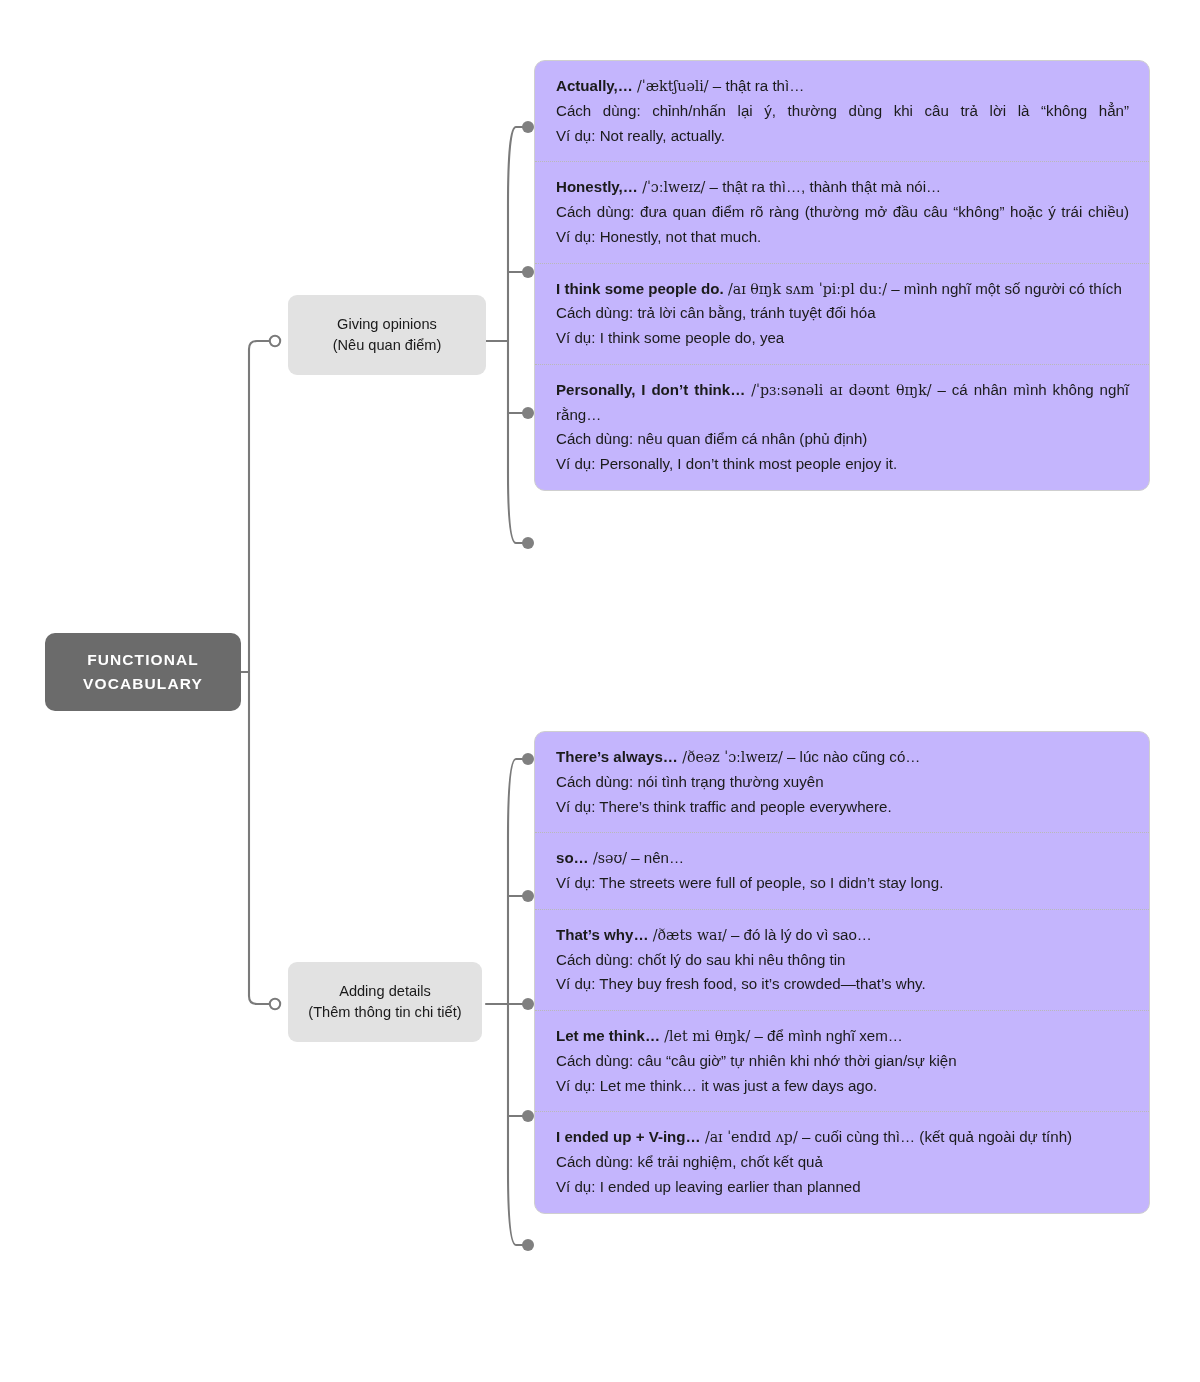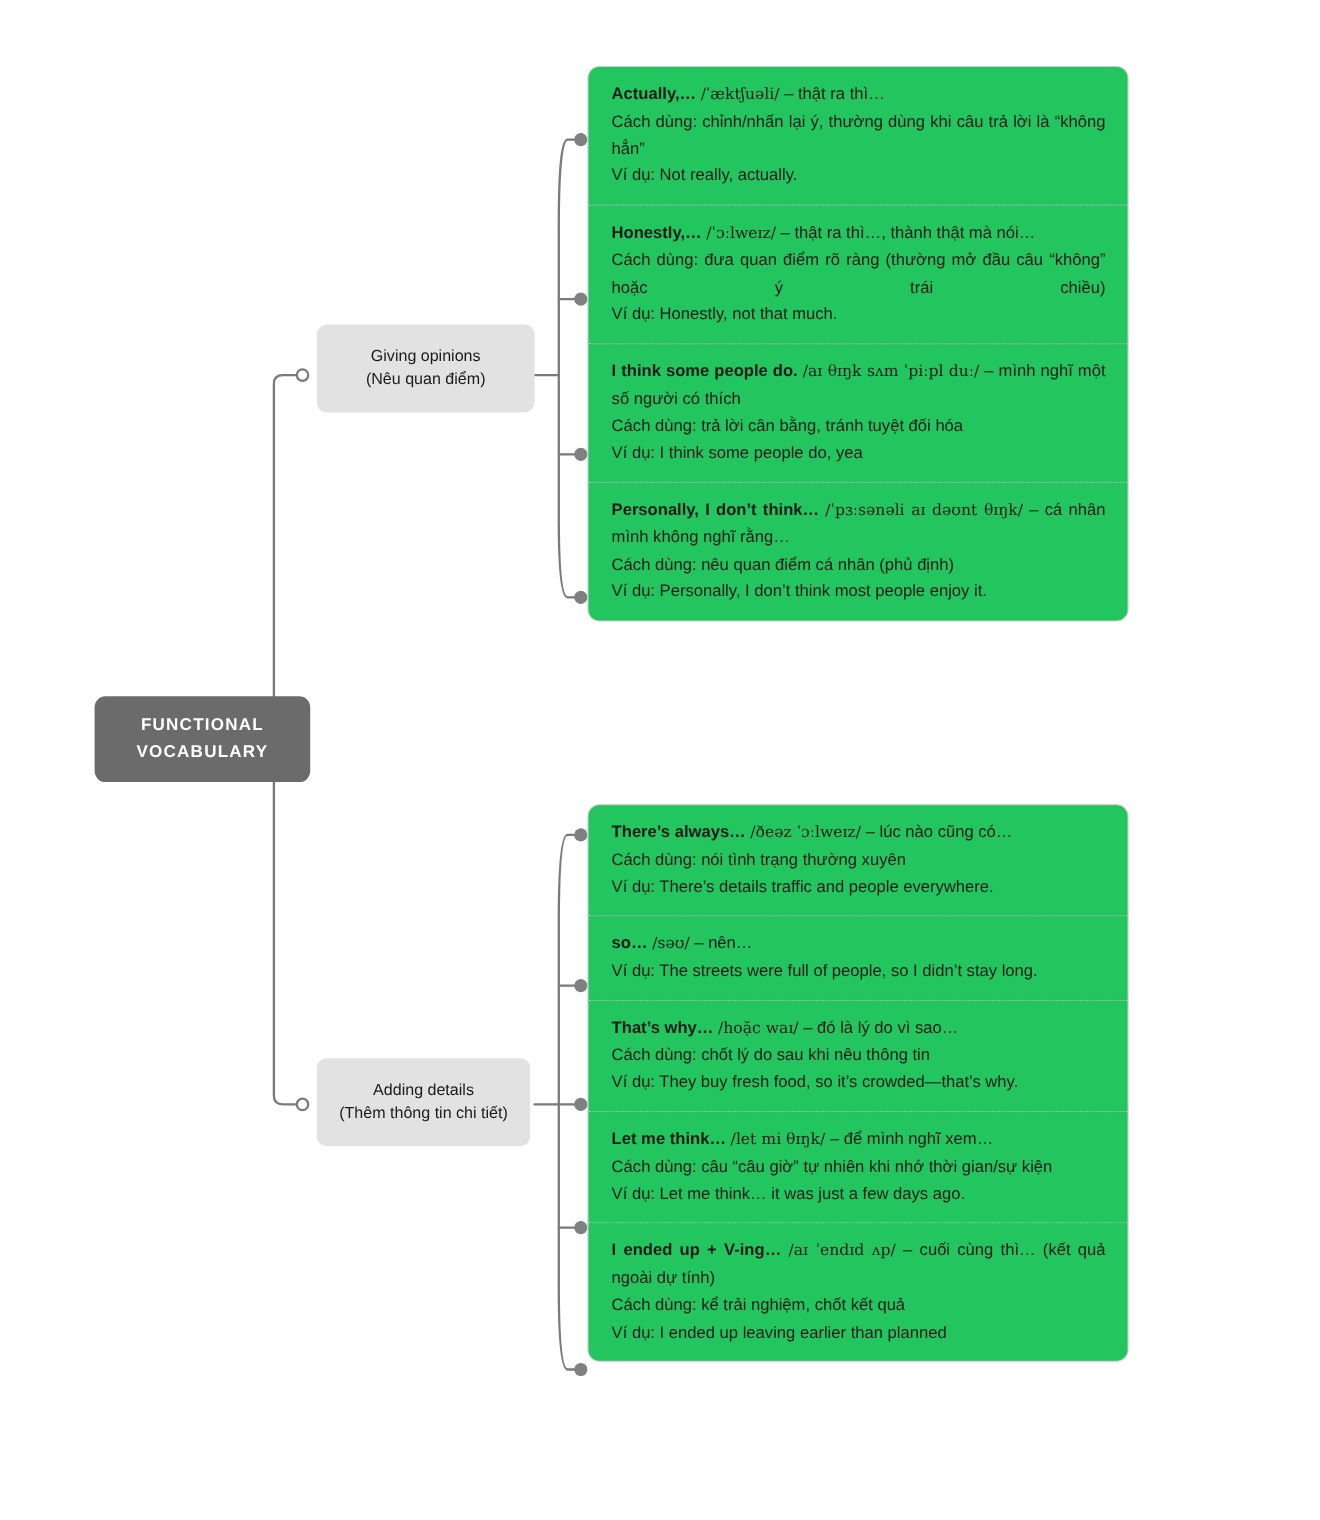--- a/index.html
+++ b/index.html
@@ -32,21 +32,20 @@
     background: #6b6b6b;
     border-radius: 10px;
     display: flex; flex-direction: column;
     align-items: center; justify-content: center;
     color: #ffffff;
     font-weight: bold;
     font-size: 15.5px;
     letter-spacing: 1.1px;
     line-height: 1.55;
     text-align: center;
-    margin-left: 41px;
   }
 
   
   .branch-node {
     position: absolute;
     background: #e2e2e2;
     border-radius: 9px;
     display: flex; flex-direction: column;
     align-items: center; justify-content: center;
     text-align: center;
@@ -57,24 +56,24 @@
   }
   .branch-node .ln2 { white-space: nowrap; }
 
   #branch-0 { left: 288px; top: 295px; width: 198px; height: 80px; }
   #branch-1 { left: 288px; top: 962px; width: 194px; height: 80px; }
 
   
   .leaf-group {
     position: absolute;
     left: 534px;
-    width: 492px;
+    width: 616px;
     border: 1px solid #cfcfcf;
     border-radius: 11px;
-    background: #22c55e;
+    background: #c4b5fd;
   }
   #group-0 { top: 60px; }
   #group-1 { top: 731px; }
 
   .leaf-card {
     padding: 13px 20px 13px 21px;
     border-bottom: 1px dotted #b9b9b9;
   }
   .leaf-card:last-child { border-bottom: none; }
 
@@ -177,28 +176,28 @@
       <p class="leaf-line leaf-head"><span class="term">Personally, I don’t think…</span> <span class="ipa">/ˈpɜːsənəli aɪ dəʊnt θɪŋk/</span> <span>– cá nhân mình không nghĩ rằng…</span></p>
       <p class="leaf-line leaf-usage">Cách dùng: nêu quan điểm cá nhân (phủ định)</p>
       <p class="leaf-line leaf-example">Ví dụ: Personally, I don’t think most people enjoy it.</p>
     </div>
   </div>
 
   <div class="leaf-group" id="group-1">
     <div class="leaf-card">
       <p class="leaf-line leaf-head"><span class="term">There’s always…</span> <span class="ipa">/ðeəz ˈɔːlweɪz/</span> <span>– lúc nào cũng có…</span></p>
       <p class="leaf-line leaf-usage">Cách dùng: nói tình trạng thường xuyên</p>
-      <p class="leaf-line leaf-example">Ví dụ: There’s details traffic and people everywhere.</p>
+      <p class="leaf-line leaf-example">Ví dụ: There’s think traffic and people everywhere.</p>
     </div>
     <div class="leaf-card">
       <p class="leaf-line leaf-head"><span class="term">so…</span> <span class="ipa">/səʊ/</span> <span>– nên…</span></p>
       <p class="leaf-line leaf-example">Ví dụ: The streets were full of people, so I didn’t stay long.</p>
     </div>
     <div class="leaf-card">
-      <p class="leaf-line leaf-head"><span class="term">That’s why…</span> <span class="ipa">/hoặc waɪ/</span> <span>– đó là lý do vì sao…</span></p>
+      <p class="leaf-line leaf-head"><span class="term">That’s why…</span> <span class="ipa">/ðæts waɪ/</span> <span>– đó là lý do vì sao…</span></p>
       <p class="leaf-line leaf-usage">Cách dùng: chốt lý do sau khi nêu thông tin</p>
       <p class="leaf-line leaf-example">Ví dụ: They buy fresh food, so it’s crowded—that’s why.</p>
     </div>
     <div class="leaf-card">
       <p class="leaf-line leaf-head"><span class="term">Let me think…</span> <span class="ipa">/let mi θɪŋk/</span> <span>– để mình nghĩ xem…</span></p>
       <p class="leaf-line leaf-usage">Cách dùng: câu “câu giờ” tự nhiên khi nhớ thời gian/sự kiện</p>
       <p class="leaf-line leaf-example">Ví dụ: Let me think… it was just a few days ago.</p>
     </div>
     <div class="leaf-card">
       <p class="leaf-line leaf-head"><span class="term">I ended up + V-ing…</span> <span class="ipa">/aɪ ˈendɪd ʌp/</span> <span>– cuối cùng thì… (kết quả ngoài dự tính)</span></p>

